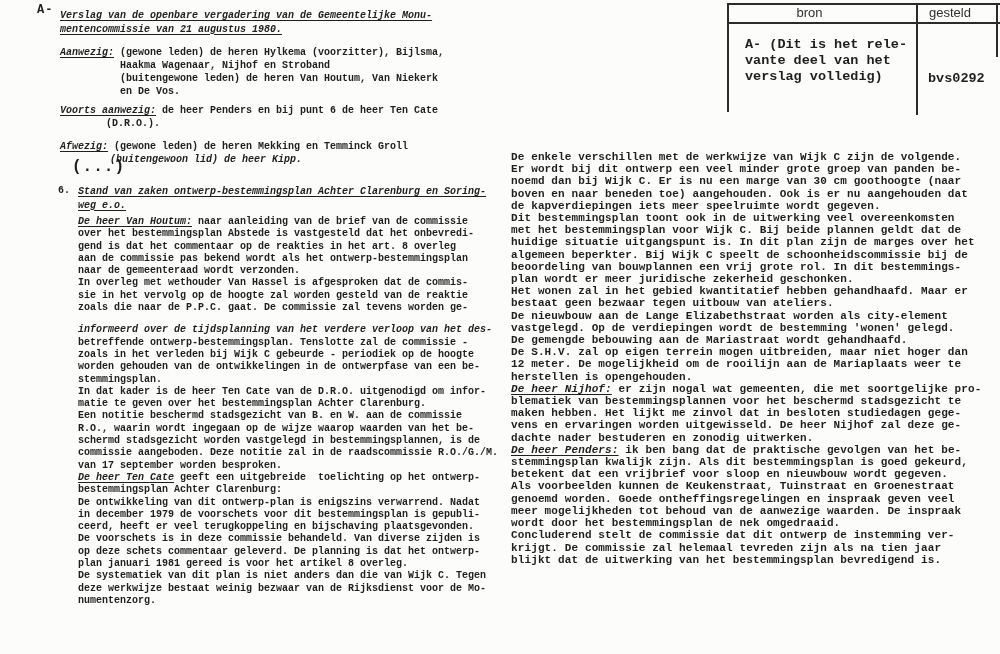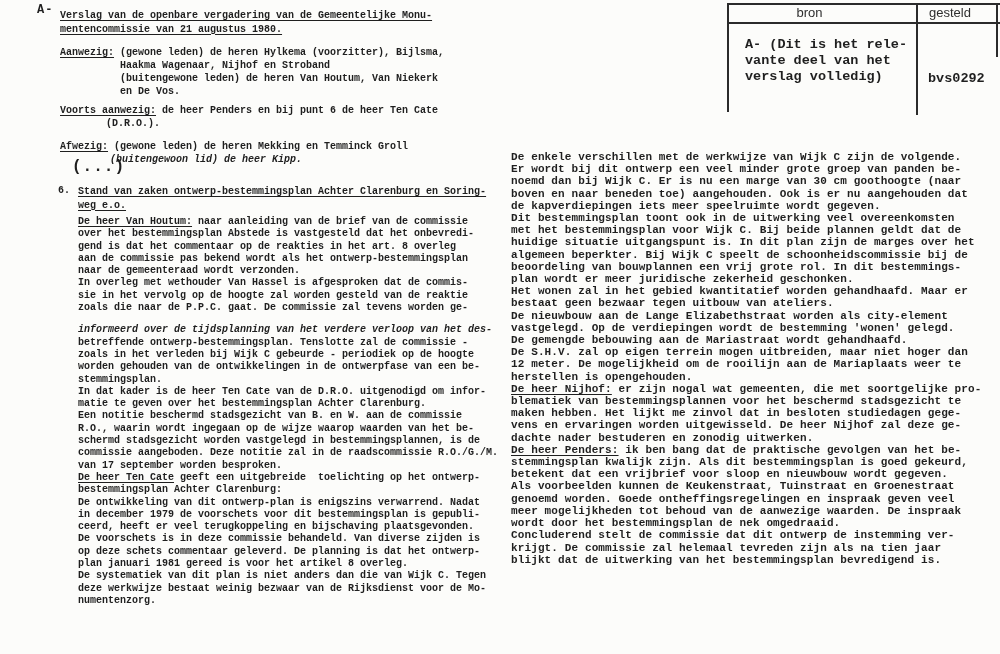--- a/index.html
+++ b/index.html
@@ -3,21 +3,21 @@
 <meta charset="utf-8">
 <style>
   html,body{margin:0;padding:0;background:#e8e8e6;}
   .page{
     position:relative;width:1000px;height:654px;margin:0 auto;
     background:#fcfcfa;overflow:hidden;
     font-family:"Liberation Mono","DejaVu Sans Mono",monospace;
     font-weight:700;color:#1f1f1f;
   }
   .line{white-space:pre;}
-  .u{text-decoration:underline;text-decoration-thickness:1px;text-underline-offset:2px;}
+  .u{text-decoration:underline;text-decoration-thickness:1px;text-underline-offset:2px;font-style:italic;}
   .abs{position:absolute;}
 
   
   .marker{left:37px;top:3px;font-size:12px;letter-spacing:1px;}
 
   
   .doc-title{left:60px;top:9px;font-size:10px;line-height:13.5px;}
   .attendance{left:60px;top:46px;font-size:10px;line-height:13px;}
   .ellipsis{left:72px;top:158px;font-size:16px;letter-spacing:1px;font-weight:700;}
   .item-number{left:58px;top:185px;font-size:10px;}
@@ -119,21 +119,21 @@
       <div class="line">Er wordt bij dit ontwerp een veel minder grote groep van panden be-</div>
       <div class="line">noemd dan bij Wijk C. Er is nu een marge van 30 cm goothoogte (naar</div>
       <div class="line">boven en naar beneden toe) aangehouden. Ook is er nu aangehouden dat</div>
       <div class="line">de kapverdiepingen iets meer speelruimte wordt gegeven.</div>
       <div class="line">Dit bestemmingsplan toont ook in de uitwerking veel overeenkomsten</div>
       <div class="line">met het bestemmingsplan voor Wijk C. Bij beide plannen geldt dat de</div>
       <div class="line">huidige situatie uitgangspunt is. In dit plan zijn de marges over het</div>
       <div class="line">algemeen beperkter. Bij Wijk C speelt de schoonheidscommissie bij de</div>
       <div class="line">beoordeling van bouwplannen een vrij grote rol. In dit bestemmings-</div>
       <div class="line">plan wordt er meer juridische zekerheid geschonken.</div>
-      <div class="line">Het wonen zal in het gebied kwantitatief worden gehandhaafd. Maar er</div>
+      <div class="line">Het wonen zal in het gebied kwantitatief hebben gehandhaafd. Maar er</div>
       <div class="line">bestaat geen bezwaar tegen uitbouw van ateliers.</div>
       <div class="line">De nieuwbouw aan de Lange Elizabethstraat worden als city-element</div>
       <div class="line">vastgelegd. Op de verdiepingen wordt de bestemming 'wonen' gelegd.</div>
       <div class="line">De gemengde bebouwing aan de Mariastraat wordt gehandhaafd.</div>
       <div class="line">De S.H.V. zal op eigen terrein mogen uitbreiden, maar niet hoger dan</div>
       <div class="line">12 meter. De mogelijkheid om de rooilijn aan de Mariaplaats weer te</div>
       <div class="line">herstellen is opengehouden.</div>
       <div class="line"><span class="u">De heer Nijhof:</span> er zijn nogal wat gemeenten, die met soortgelijke pro-</div>
       <div class="line">blematiek van bestemmingsplannen voor het beschermd stadsgezicht te</div>
       <div class="line">maken hebben. Het lijkt me zinvol dat in besloten studiedagen gege-</div>

